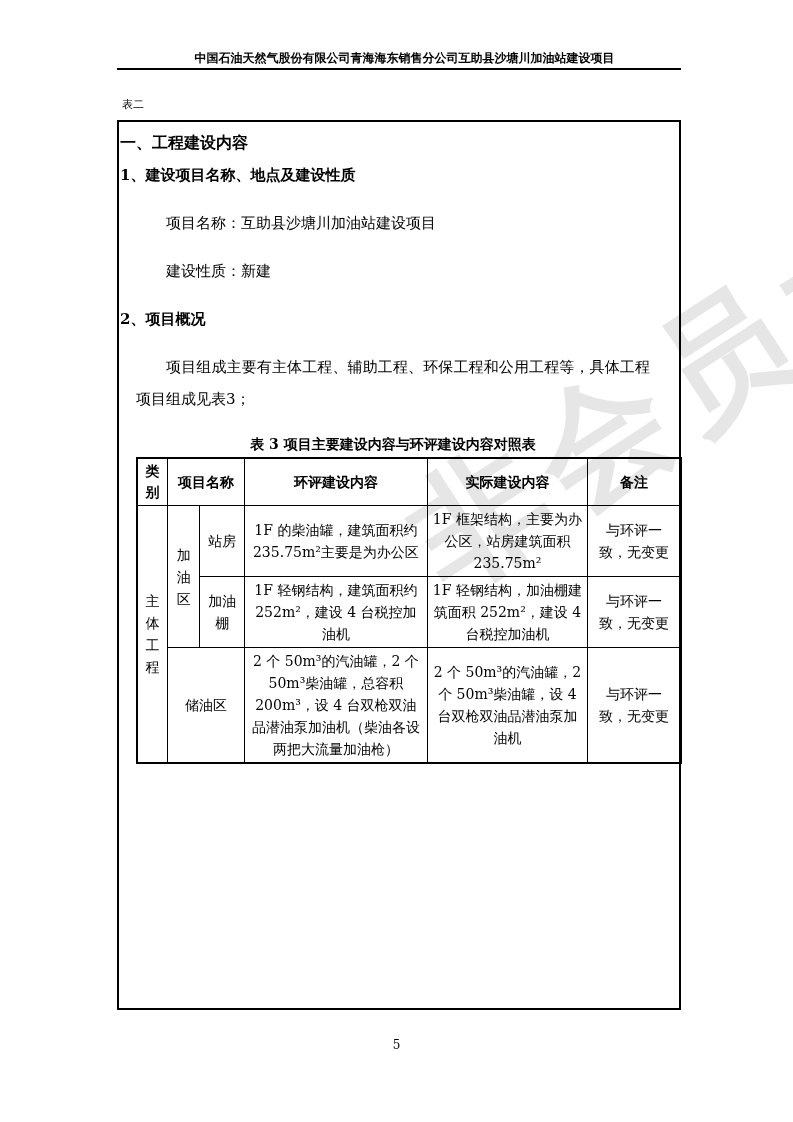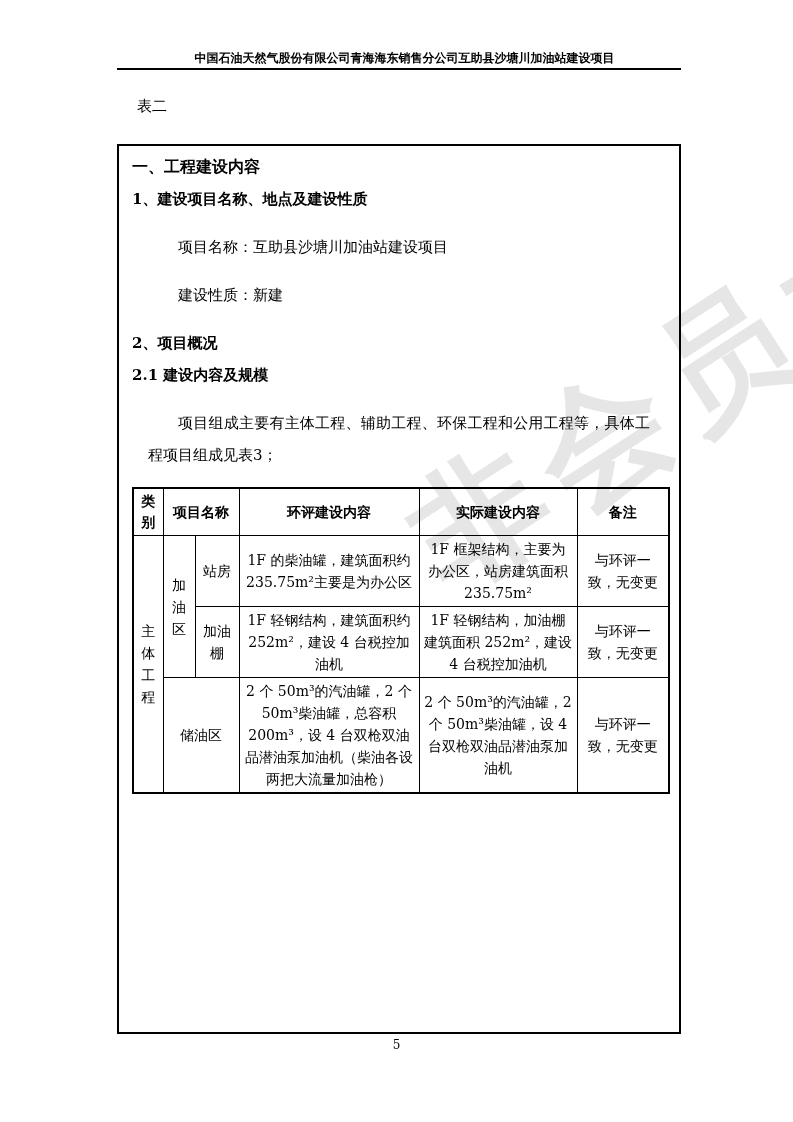--- a/index.html
+++ b/index.html
@@ -24,43 +24,44 @@
   .doc-header{
     position:absolute;top:50px;left:8px;width:100%;
     text-align:center;font-size:12px;font-weight:bold;
     z-index:2;
   }
   .header-rule{
     position:absolute;top:68px;left:117px;width:564px;height:2px;
     background:#000;z-index:2;
   }
   .table-label{
-    position:absolute;top:97px;left:137px;
-    font-size:15px;z-index:2;
+    position:absolute;top:97px;left:122px;
+    font-size:11px;z-index:2;
   }
   .main-box{
-    position:absolute;left:117px;top:144px;width:564px;height:890px;
+    position:absolute;left:117px;top:120px;width:564px;height:890px;
     border:2px solid #000;box-sizing:border-box;
-    padding:5px 13px 0 13px;
+    padding:5px 13px 0 1px;
     z-index:1;
   }
   .h-sec{font-size:16px;font-weight:bold;line-height:32px;margin:0;}
   .h-sub{font-size:15px;font-weight:bold;line-height:32px;margin:0;}
   .para{
     font-size:15px;line-height:32px;margin:16px;
     text-align:justify;text-indent:2em;
   }
   .tbl-caption{
     font-size:14px;font-weight:bold;text-align:center;
     line-height:26px;margin:0;
   }
   table.cmp{
     border-collapse:collapse;table-layout:fixed;
     width:100%;border:2px solid #000;
     font-size:14px;
+    margin-left:16px;
   }
   table.cmp th,table.cmp td{
     border:1px solid #000;
     padding:2px 4px;
     text-align:center;vertical-align:middle;
     line-height:22px;
     overflow:hidden;
   }
   table.cmp th{font-weight:bold;line-height:21px;}
   td.vcell{width:20px;padding:0 4px;word-break:break-all;}
@@ -82,22 +83,22 @@
 <div class="doc-header">中国石油天然气股份有限公司青海海东销售分公司互助县沙塘川加油站建设项目</div>
 <div class="header-rule"></div>
 <div class="table-label">表二</div>
 
 <div class="main-box">
   <p class="h-sec">一、工程建设内容</p>
   <p class="h-sub">1、建设项目名称、地点及建设性质</p>
   <p class="para">项目名称：互助县沙塘川加油站建设项目</p>
   <p class="para">建设性质：新建</p>
   <p class="h-sub">2、项目概况</p>
-  <p class="h-sub">2.1 建设内容及规模</p>
   <p class="para">项目组成主要有主体工程、辅助工程、环保工程和公用工程等，具体工程项目组成见表3；</p>
+  <p class="tbl-caption">表 3  项目主要建设内容与环评建设内容对照表</p>
 
   <table class="cmp">
     <colgroup>
       <col style="width:30px">
         <col style="width:32px">
         <col style="width:44px">
       <col style="width:180px">
         <col style="width:158px">
         <col style="width:92px">
     </colgroup>

